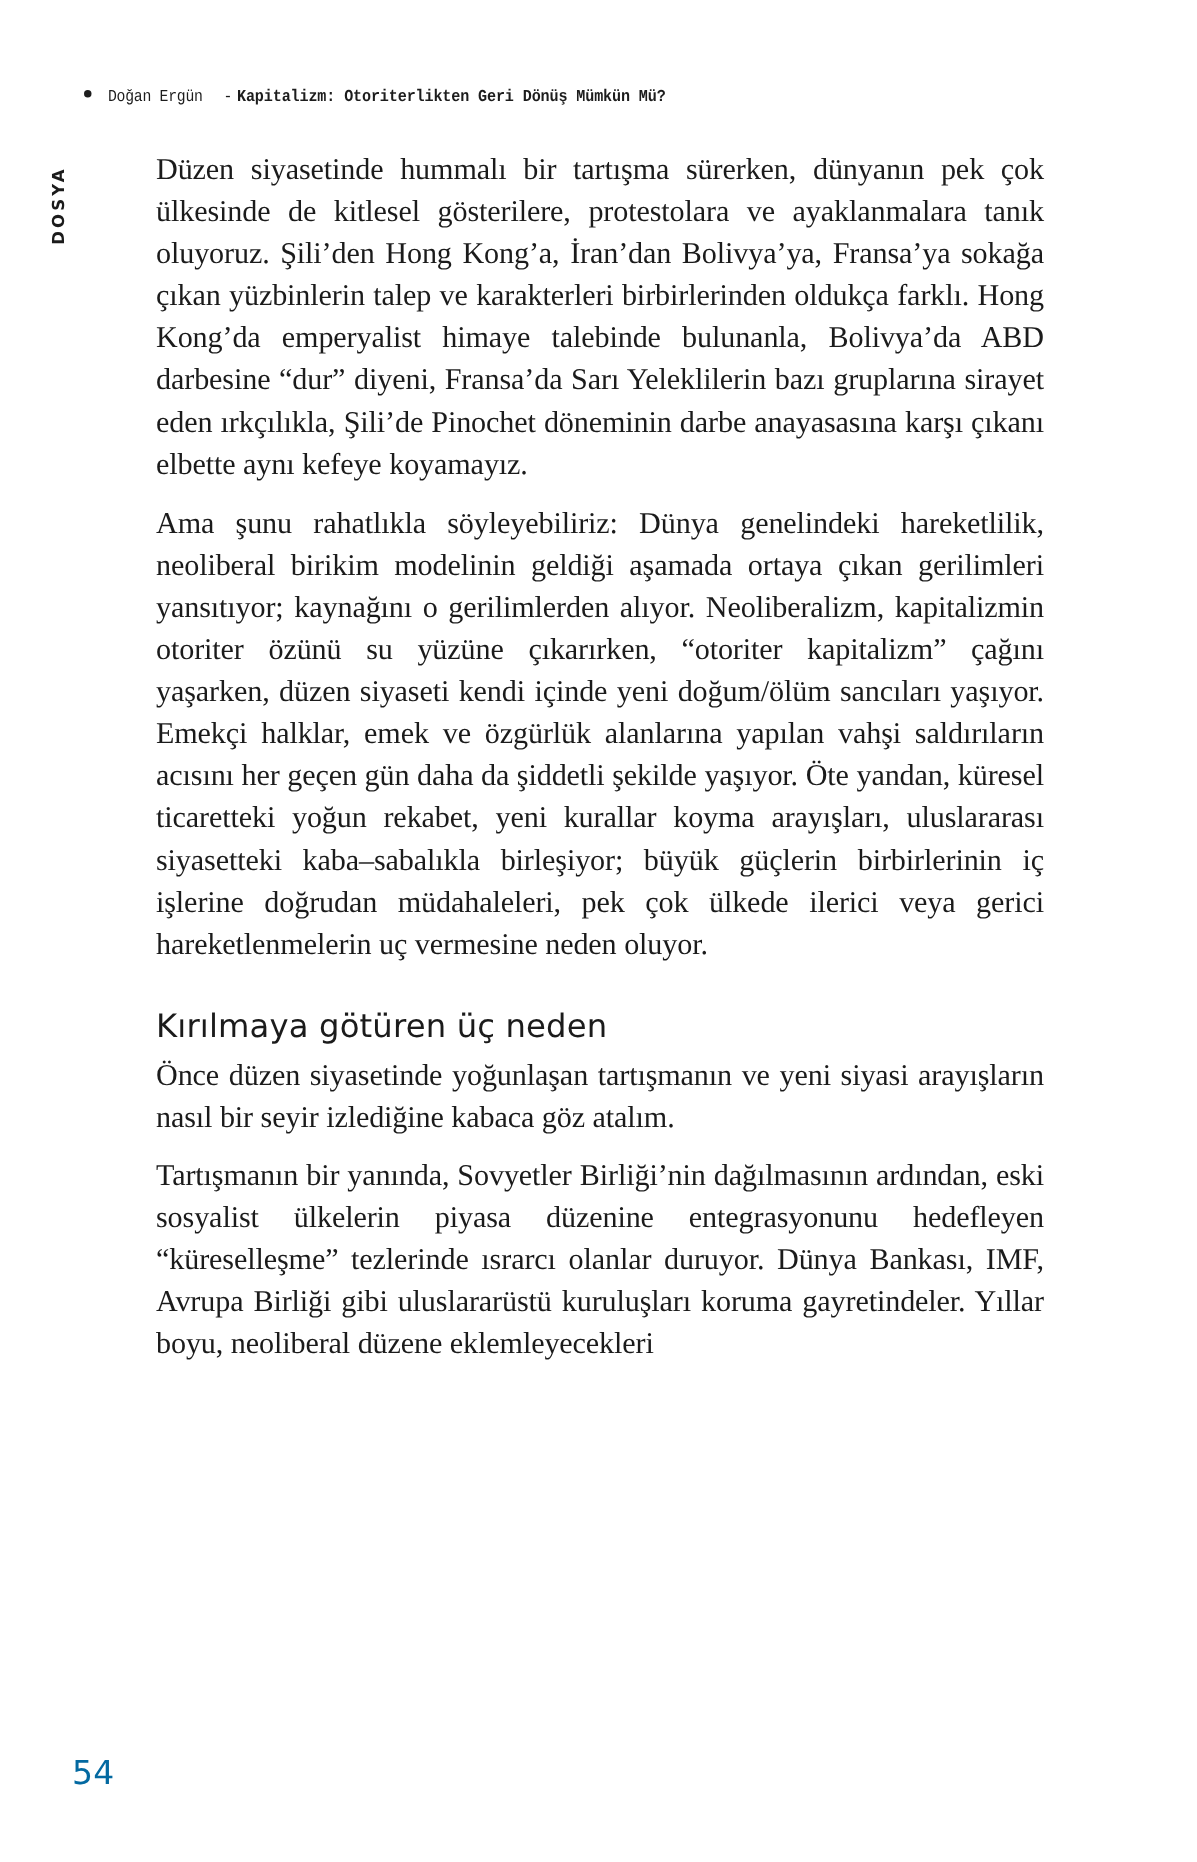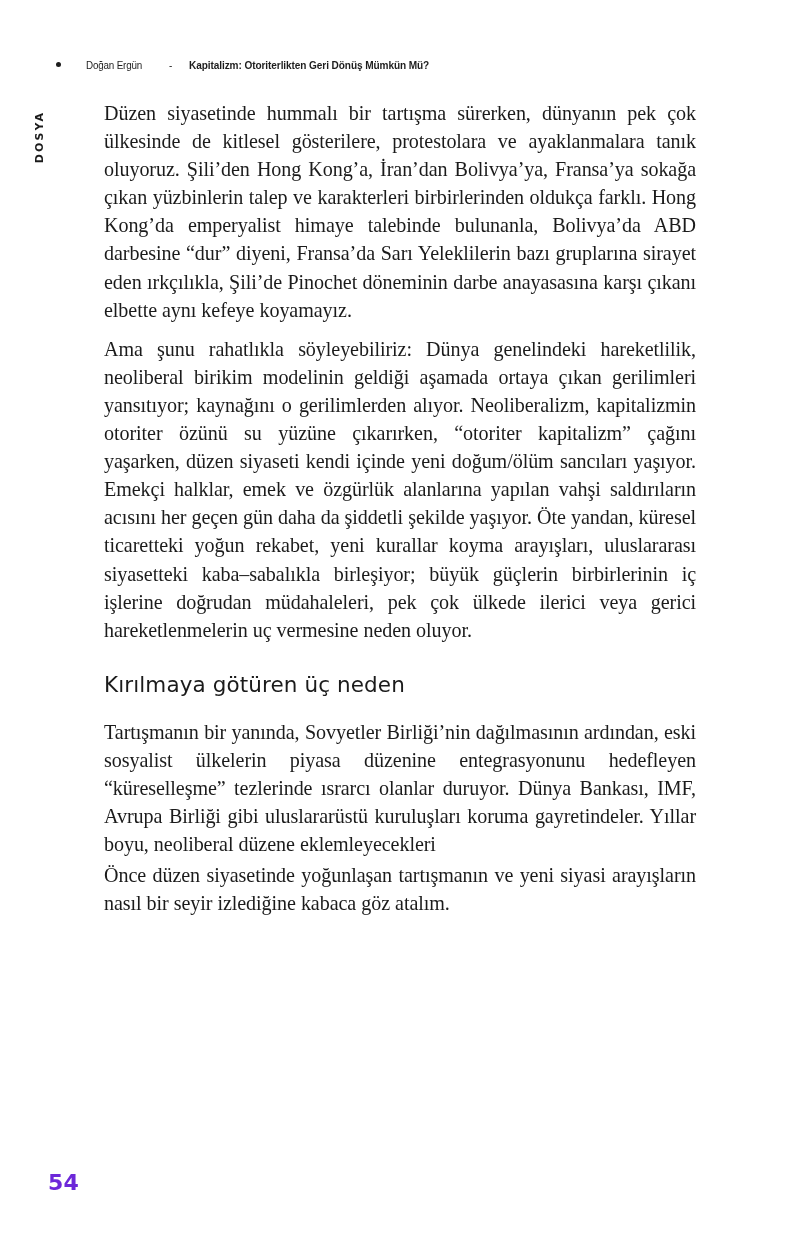--- a/index.html
+++ b/index.html
@@ -18,22 +18,22 @@
   }
 
   
   .running-head {
     position: absolute;
     left: 56px;
     top: 60px;
     width: 700px;
     display: flex;
     align-items: baseline;
-    gap: 25px;
-    font-family: Liberation Sans, sans-serif;
+    gap: 11px;
+    font-family: Liberation Mono, monospace;
     font-size: 11.2px;
     letter-spacing: -0.2px;
     color: #1d1d1d;
     line-height: 1;
     white-space: nowrap;
   }
   .rh-bullet {
     display: inline-block;
     width: 5px;
     height: 5px;
@@ -107,32 +107,32 @@
   p.body.last-of-block {
     margin-bottom: 11px;
   }
   h2.section-heading {
     font-family: "DejaVu Sans", "Liberation Sans", sans-serif;
     font-weight: 400;
     font-size: 21.5px;
     line-height: 28px;
     letter-spacing: 0.1px;
     color: #1b1b1b;
-    margin: 27px 0 19px 0;
+    margin: 27px 0 4px 0;
   }
 
   
   .folio {
     position: absolute;
     left: 48px;
     bottom: 46px;
     font-family: "DejaVu Sans", "Liberation Sans", sans-serif;
-    font-weight: 700;
+    font-weight: 400;
     font-size: 22px;
-    color: #6d28d9;
+    color: #0369a1;
     letter-spacing: 0.2px;
   }
 </style>
 </head>
 <body>
 
 <div class="page">
 
   <div class="running-head">
     <span class="rh-bullet"></span>
@@ -144,19 +144,19 @@
   <div class="side-tab">
     <span class="side-tab-label">DOSYA</span>
   </div>
 
   <div class="column">
     <p class="body last-of-block">Düzen siyasetinde hummalı bir tartışma sürerken, dünyanın pek çok ülkesinde de kitlesel gösterilere, protestolara ve ayaklanmalara tanık oluyoruz. Şili’den Hong Kong’a, İran’dan Bolivya’ya, Fransa’ya sokağa çıkan yüzbinlerin talep ve karakterleri birbirlerinden oldukça farklı. Hong Kong’da emperyalist himaye talebinde bulunanla, Bolivya’da ABD darbesine “dur” diyeni, Fransa’da Sarı Yeleklilerin bazı gruplarına sirayet eden ırkçılıkla, Şili’de Pinochet döneminin darbe anayasasına karşı çıkanı elbette aynı kefeye koyamayız.</p>
     <p class="body last-of-block">Ama şunu rahatlıkla söyleyebiliriz: Dünya genelindeki hareketlilik, neoliberal birikim modelinin geldiği aşamada ortaya çıkan gerilimleri yansıtıyor; kaynağını o gerilimlerden alıyor. Neoliberalizm, kapitalizmin otoriter özünü su yüzüne çıkarırken, “otoriter kapitalizm” çağını yaşarken, düzen siyaseti kendi içinde yeni doğum/ölüm sancıları yaşıyor. Emekçi halklar, emek ve özgürlük alanlarına yapılan vahşi saldırıların acısını her geçen gün daha da şiddetli şekilde yaşıyor. Öte yandan, küresel ticaretteki yoğun rekabet, yeni kurallar koyma arayışları, uluslararası siyasetteki kaba–sabalıkla birleşiyor; büyük güçlerin birbirlerinin iç işlerine doğrudan müdahaleleri, pek çok ülkede ilerici veya gerici hareketlenmelerin uç vermesine neden oluyor.</p>
 
     <h2 class="section-heading">Kırılmaya götüren üç neden</h2>
 
+    <p class="body last-of-block">Önce düzen siyasetinde yoğunlaşan tartışmanın ve yeni siyasi arayışların nasıl bir seyir izlediğine kabaca göz atalım.</p>
     <p class="body">Tartışmanın bir yanında, Sovyetler Birliği’nin dağılmasının ardından, eski sosyalist ülkelerin piyasa düzenine entegrasyonunu hedefleyen “küreselleşme” tezlerinde ısrarcı olanlar duruyor. Dünya Bankası, IMF, Avrupa Birliği gibi uluslararüstü kuruluşları koruma gayretindeler. Yıllar boyu, neoliberal düzene eklemleyecekleri</p>
-    <p class="body last-of-block">Önce düzen siyasetinde yoğunlaşan tartışmanın ve yeni siyasi arayışların nasıl bir seyir izlediğine kabaca göz atalım.</p>
   </div>
 
   <div class="folio">54</div>
 
 </div>
 
 </body></html>

